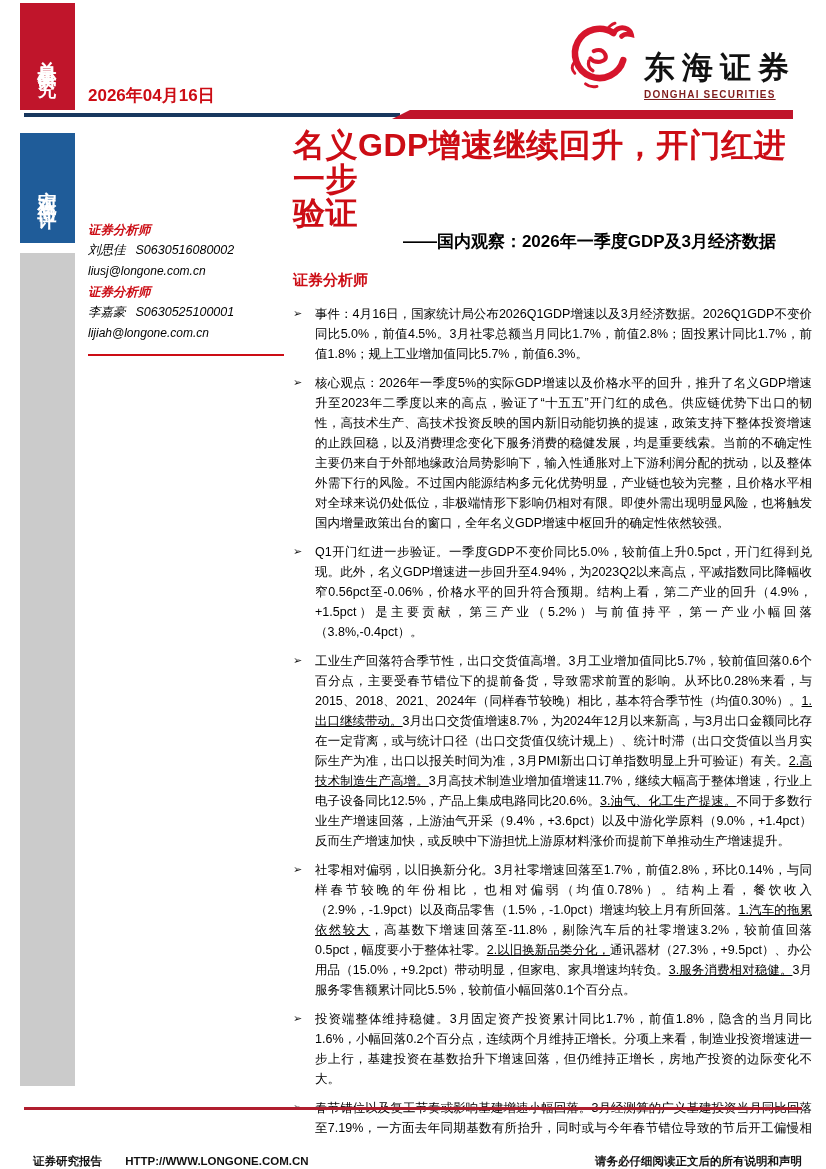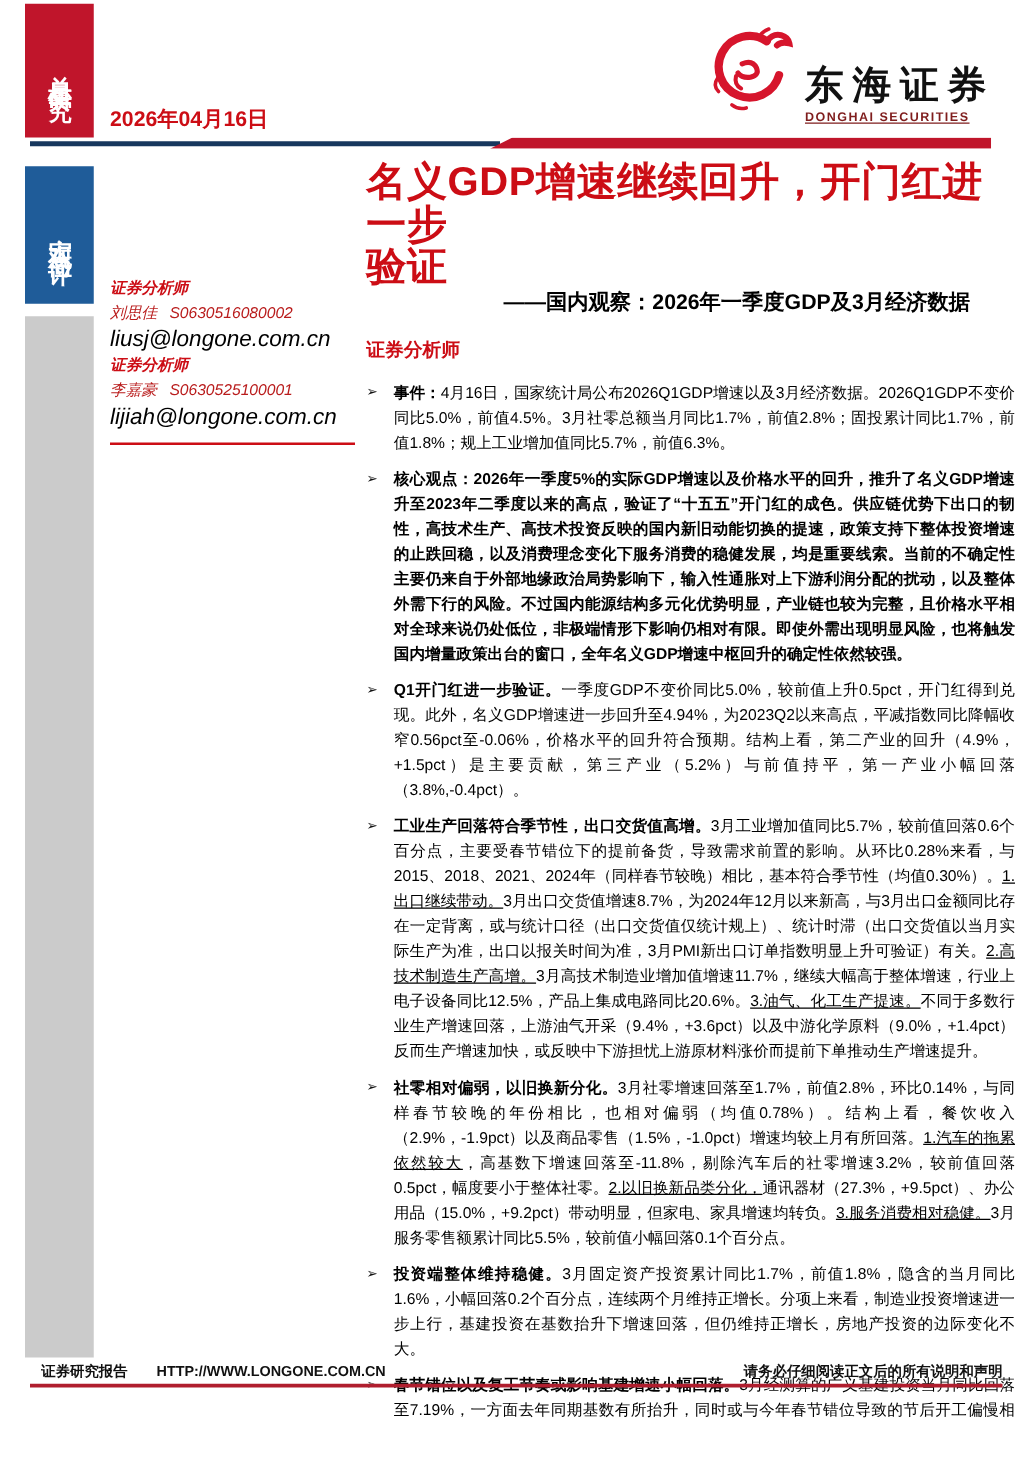--- a/index.html
+++ b/index.html
@@ -20,37 +20,37 @@
   .rule-red{position:absolute;left:392px;top:110px;width:401px;height:9px;background:var(--box-red);
     clip-path:polygon(18px 0,100% 0,100% 100%,0 100%);}
   .logo{position:absolute;left:556px;top:12px;display:flex;align-items:flex-end;}
   .logo svg{width:82px;height:88px;}
   .logo-text{margin-left:6px;padding-top:18px;}
   .logo-cn{font-size:31px;font-weight:bold;letter-spacing:7px;color:#111;line-height:1.1;white-space:nowrap;}
   .logo-en{font-size:10px;font-weight:bold;letter-spacing:1.2px;color:#7f1d1d;margin-top:4px;white-space:nowrap;text-decoration:underline;}
   
   .analysts{position:absolute;left:88px;top:220px;width:196px;border-bottom:2px solid var(--text-red);padding-bottom:10px;font-style:italic;}
   .an-label{color:var(--text-red);font-weight:bold;font-size:12.5px;line-height:20px;}
-  .an-name{font-size:12.5px;line-height:21px;color:#b91c1c;}
+  .an-name{font-size:12.5px;line-height:21px;color:#000000;}
   .an-name .sac{margin-left:10px;}
-  .an-email{font-size:18px;line-height:21px;color:#000;}
+  .an-email{font-size:12px;line-height:21px;color:#000;}
   
   .main{position:absolute;left:293px;top:128px;width:519px;}
   .title{color:var(--text-red);font-weight:bold;font-size:32px;line-height:34px;letter-spacing:0.5px;margin:0;}
   .subtitle{margin-top:0;text-align:right;padding-right:36px;font-size:17px;font-weight:bold;color:#000;}
   .section-heading{margin-top:18px;font-size:15px;font-weight:bold;color:var(--text-red);}
   .bullets{margin-top:14px;height:832px;overflow:hidden;}
   .bullet{display:flex;margin-bottom:9px;}
   .bullet-marker{flex:none;width:22px;font-size:11px;color:#111;padding-top:3px;}
   .bullet-text{flex:1;font-size:12.5px;line-height:20px;text-align:justify;color:#000;}
-  .bullet-text .b{font-weight:bold;}
+  .bullet-text .b{font-weight:normal;}
   .bullet-text .u{text-decoration:underline;}
   
   .footer-rule{position:absolute;left:24px;top:1107px;width:778px;height:3px;background:var(--footer-line);}
-  .footer{position:absolute;left:24px;top:1090px;width:778px;display:flex;justify-content:space-between;
+  .footer{position:absolute;left:24px;top:1154px;width:778px;display:flex;justify-content:space-between;
     font-size:11.5px;font-weight:bold;color:#111;}
   .footer .lf{padding-left:9px;}
   .footer .lf .url{margin-left:20px;}
 </style>
 </head>
 <body>
 
 <div class="page">
 
   <div class="vbox cat-box">

